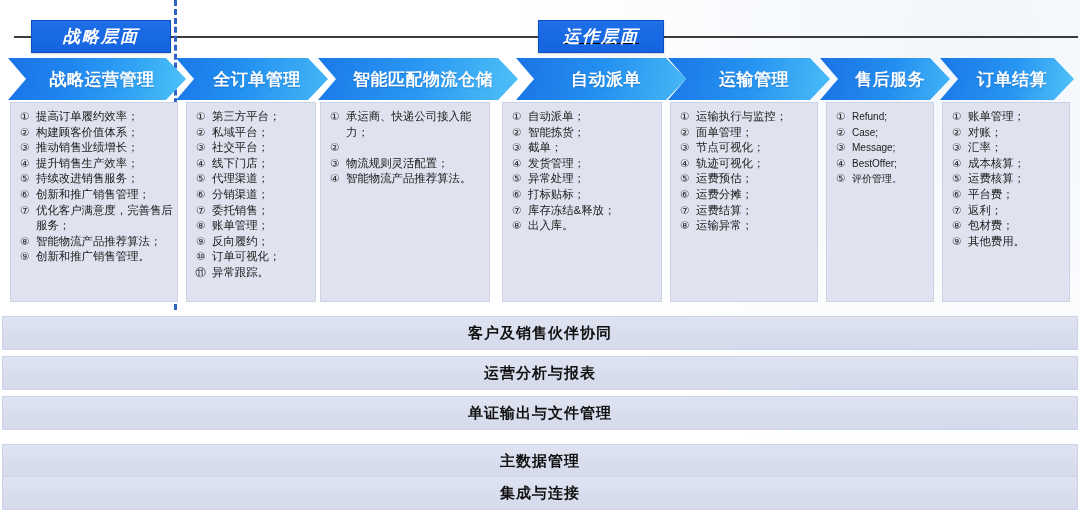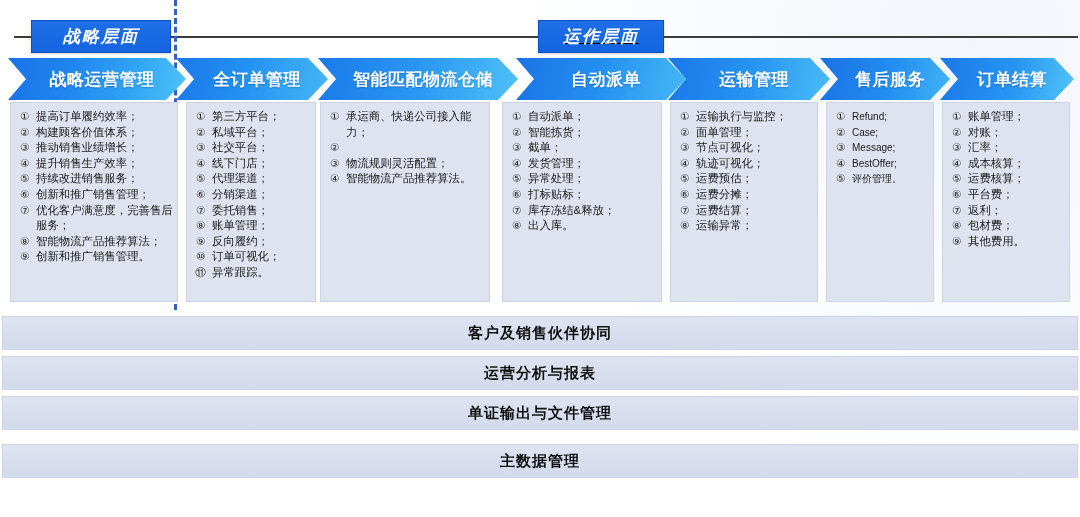--- a/index.html
+++ b/index.html
@@ -406,15 +406,18 @@
     </div>
     <div class="bar b2">
       <span>运营分析与报表</span>
     </div>
     <div class="bar b3">
       <span>单证输出与文件管理</span>
     </div>
     <div class="bar b4">
       <span>主数据管理</span>
     </div>
+    <div class="bar b5">
+      <span>集成与连接</span>
+    </div>
   </div>
 
 </div>
 
 </body></html>

